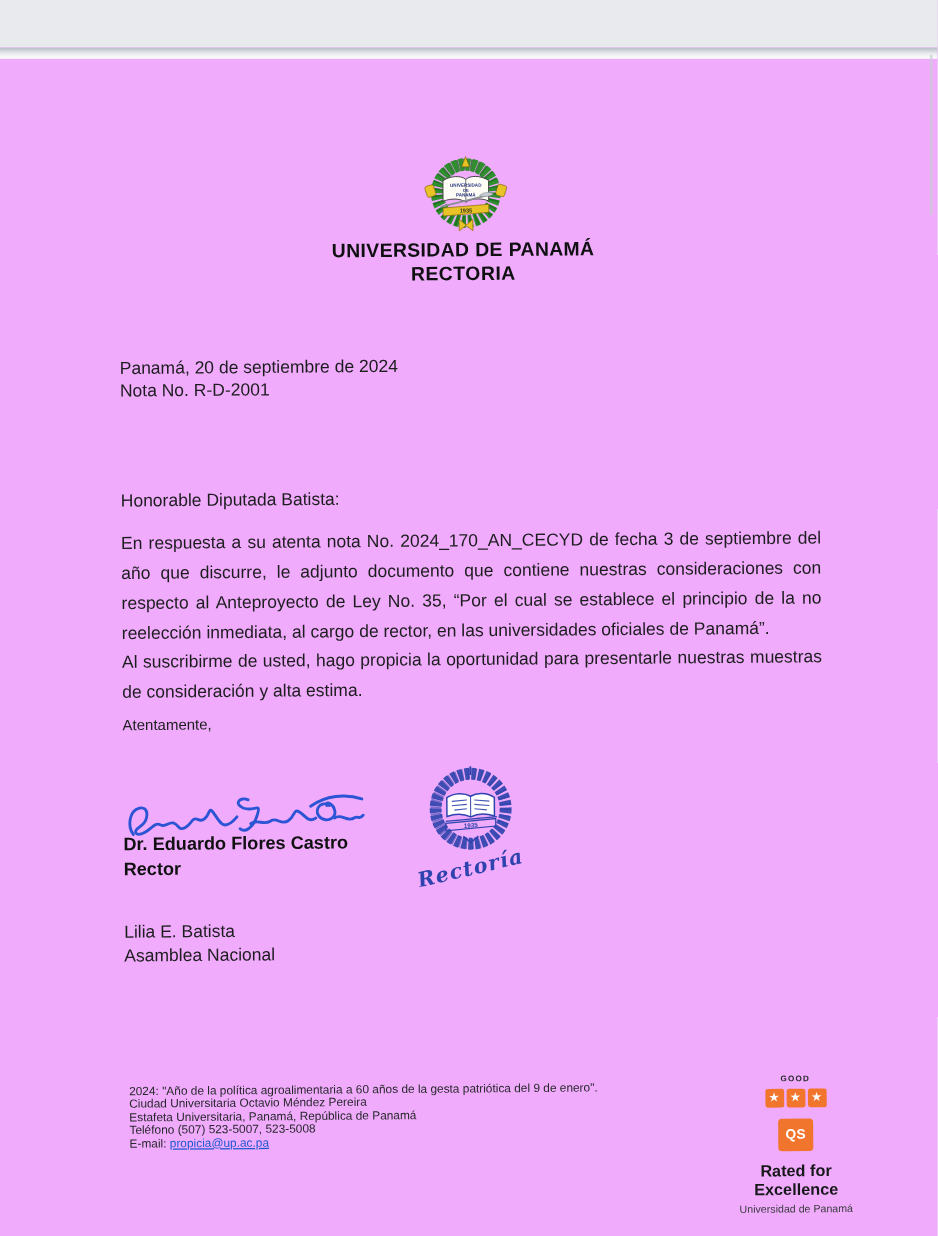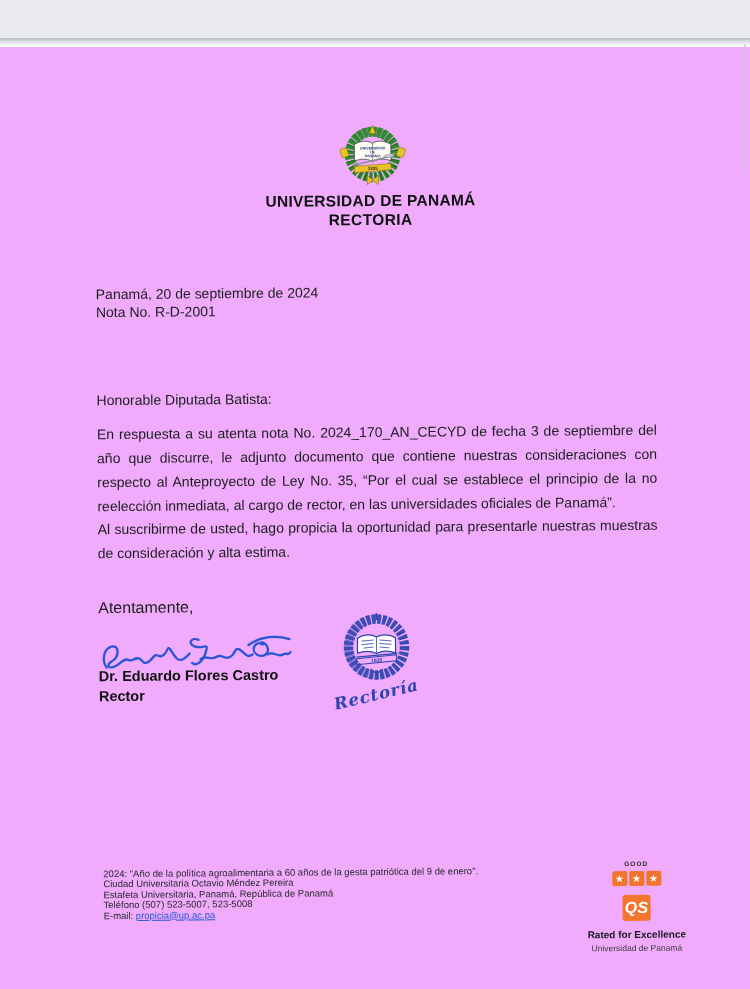--- a/index.html
+++ b/index.html
@@ -21,42 +21,42 @@
   .title-block{position:absolute;left:175px;top:154px;width:395px;text-align:center;}
   .title{font-size:15.5px;font-weight:bold;letter-spacing:.3px;color:#101012;}
   .subtitle{font-size:15.5px;font-weight:bold;letter-spacing:.4px;margin-top:1px;color:#101012;}
 
   
   .dateblock{position:absolute;left:97px;top:245px;font-size:14px;line-height:18px;}
   .greeting{position:absolute;left:97px;top:352px;font-size:14px;}
   .para{position:absolute;left:97px;width:560px;font-size:14px;line-height:24px;text-align:justify;}
   .para1{top:382px;}
   .para2{top:477px;}
-  .closing{position:absolute;left:97px;top:559px;font-size:16px;}
+  .closing{position:absolute;left:97px;top:533px;font-size:12px;}
 
   .signature-svg{position:absolute;left:98px;top:592px;width:195px;height:45px;}
   .signer{position:absolute;left:97px;top:626px;font-size:14.5px;font-weight:bold;line-height:20px;color:#111;}
 
   .stamp{position:absolute;left:322px;top:571px;width:106px;height:100px;}
 
   .recipient{position:absolute;left:97px;top:696px;font-size:14px;line-height:18.5px;}
 
   
   .footer{position:absolute;left:100px;top:829px;font-size:9.5px;line-height:10.4px;color:#27282b;}
   .footer .email{color:#1f58d4;text-decoration:underline;cursor:pointer;}
 
   
   .qs{position:absolute;left:577px;top:824px;width:112px;text-align:center;}
   .qs-good{font-size:6.5px;font-weight:bold;letter-spacing:1px;color:#2b2b2e;}
   .qs-stars{margin-top:4px;display:flex;justify-content:center;gap:2px;}
   .qs-star{width:15px;height:15px;border-radius:2px;display:flex;align-items:center;justify-content:center;
            color:#fff;font-size:10px;line-height:1;}
   .qs-box{margin:9px auto 0;width:28px;height:26px;border-radius:3px;display:flex;align-items:center;justify-content:center;
-          color:#fff;font-weight:bold;font-size:16px;letter-spacing:.3px;font-style:italic;}
-  .qs-caption{margin-top:8px;font-size:10px;font-weight:bold;color:#17181a;}
+          color:#fff;font-weight:bold;font-size:11px;letter-spacing:.3px;}
+  .qs-caption{margin-top:8px;font-size:13px;font-weight:bold;color:#17181a;}
   .qs-sub{margin-top:3px;font-size:8.5px;color:#3a3b3e;}
 </style>
 </head>
 <body>
 
 <div class="screen">
 
   <div class="scan-top"></div>
   <div class="scan-right"></div>
 
@@ -133,20 +133,22 @@
         </g>
         <path d="M33,48 L74,44.5" stroke-width="1.1"></path>
         <path d="M33,49.5 L73,46 L73,52 L33,55.5 Z" stroke-width="1"></path>
         <path d="M47,60 L53,65 L59,60" stroke-width="1.2"></path>
       </g>
       <text x="53" y="53" text-anchor="middle" font-size="5" font-weight="bold" fill="#2f43ae" transform="rotate(-4 53 51)">1935</text>
       <text x="53" y="91" text-anchor="middle" transform="rotate(-13 53 88)" style="font-family:'DejaVu Serif',serif;font-style:italic;font-weight:bold;letter-spacing:1px" font-size="16.5" fill="#2f43ae">Rectoría</text>
     </svg>
 
     <div class="recipient">
+      <div>Lilia E. Batista</div>
+      <div>Asamblea Nacional</div>
     </div>
 
     <div class="footer">
       <div>2024: "Año de la política agroalimentaria a 60 años de la gesta patriótica del 9 de enero".</div>
       <div>Ciudad Universitaria Octavio Méndez Pereira</div>
       <div>Estafeta Universitaria, Panamá, República de Panamá</div>
       <div>Teléfono (507) 523-5007, 523-5008</div>
       <div>
         <span>E-mail: </span><a class="email">propicia@up.ac.pa</a>
       </div>

